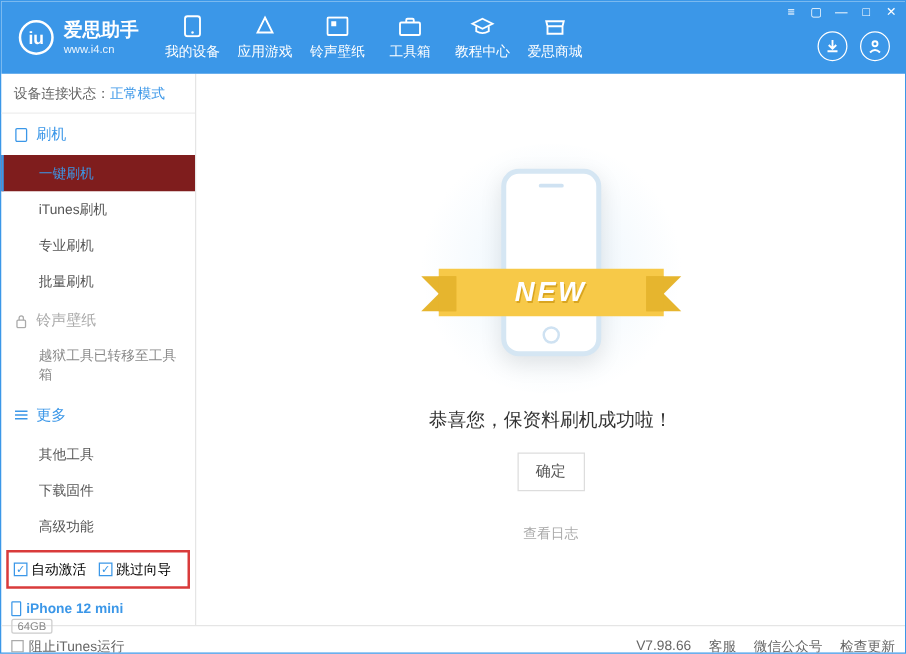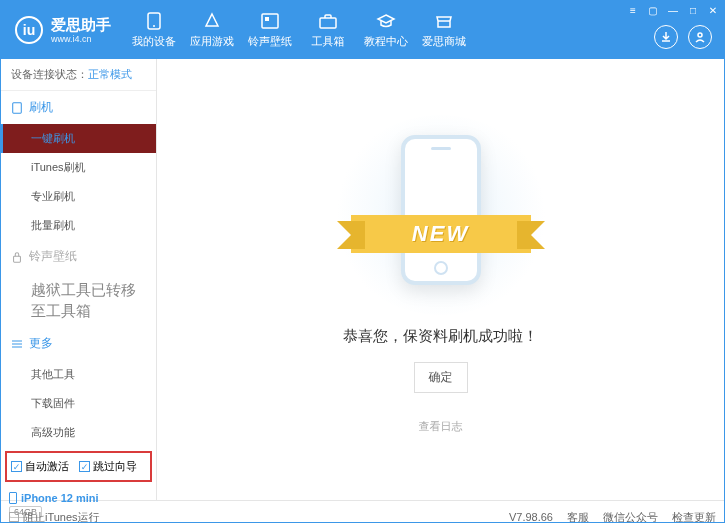--- a/index.html
+++ b/index.html
@@ -19,21 +19,21 @@
 .right-icons { position: absolute; right: 12px; bottom: 10px; display: flex; gap: 10px; }
 .ricon { width: 24px; height: 24px; border: 1.5px solid #fff; border-radius: 50%; display: flex; align-items: center; justify-content: center; cursor: pointer; }
 .body { display: flex; height: calc(100% - 58px - 22px); }
 .sidebar { width: 156px; border-right: 1px solid #e5e5e5; display: flex; flex-direction: column; }
 .conn-status { padding: 8px 10px; font-size: 11px; color: #666; border-bottom: 1px solid #eee; }
 .conn-mode { color: #3b97e8; }
 .sb-section { display: flex; align-items: center; gap: 6px; padding: 8px 10px; color: #3b97e8; font-size: 12px; cursor: pointer; }
 .sb-section.gray { color: #aaa; }
 .sb-item { padding: 7px 10px 7px 30px; font-size: 11px; color: #555; cursor: pointer; }
 .sb-item.active { background: #7f1d1d; color: #3b97e8; border-left: 2px solid #3b97e8; padding-left: 28px; }
-.sb-note { padding: 6px 10px 6px 30px; font-size: 15px; color: #888; line-height: 1.4; }
+.sb-note { padding: 6px 10px 6px 30px; font-size: 11px; color: #888; line-height: 1.4; font-family: Liberation Mono, monospace; }
 .sb-spacer { flex: 1; }
 .checks { border: 2px solid #d93b3b; margin: 4px; padding: 6px 4px; display: flex; gap: 10px; font-size: 11px; }
 .chk { display: flex; align-items: center; gap: 3px; cursor: pointer; }
 .chkbox { width: 11px; height: 11px; border: 1px solid #3b97e8; display: flex; align-items: center; justify-content: center; color: #3b97e8; font-size: 9px; }
 .device { padding: 6px 8px; font-size: 11px; }
 .device-name { color: #3b97e8; font-weight: bold; display: flex; align-items: center; gap: 4px; }
 .device-badge { display: inline-block; border: 1px solid #ccc; border-radius: 2px; padding: 0 4px; font-size: 9px; color: #888; margin-top: 2px; }
 .main { flex: 1; display: flex; flex-direction: column; align-items: center; justify-content: center; position: relative; }
 .illus { position: relative; width: 200px; height: 180px; }
 .glow { position: absolute; inset: -10px; border-radius: 50%; background: radial-gradient(circle, #e9f4fc 0%, #fff 70%); }

